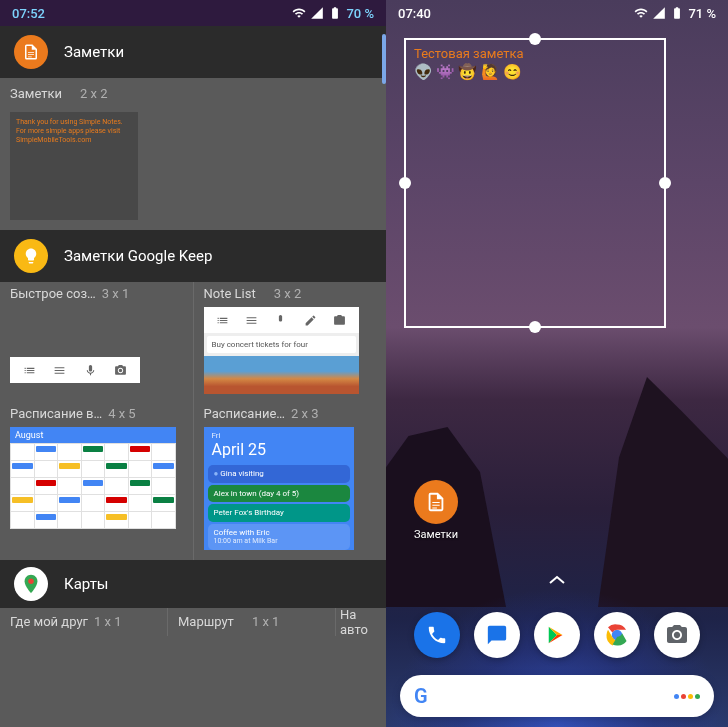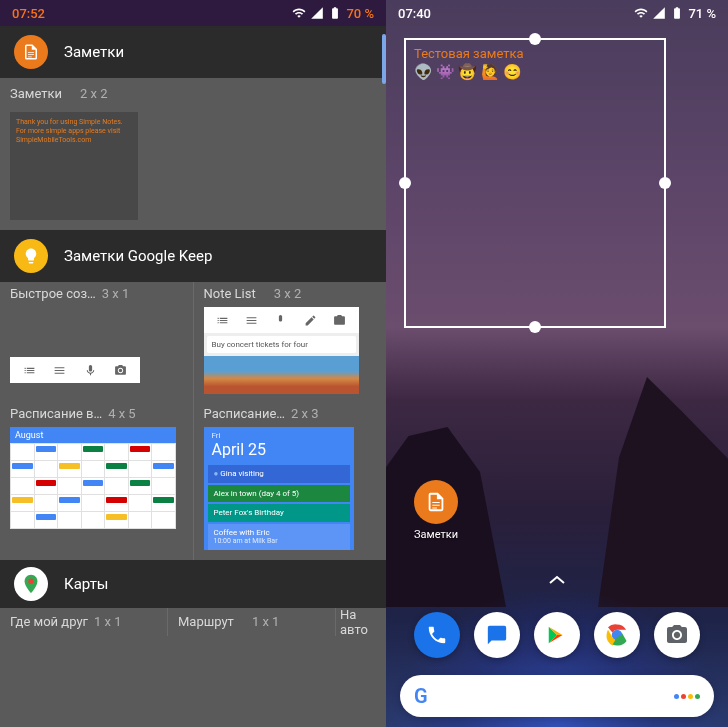--- a/index.html
+++ b/index.html
@@ -4,21 +4,21 @@
   <style>
     * { margin: 0; padding: 0; box-sizing: border-box; }
     body { font-family: -apple-system, Roboto, sans-serif; background: #1a1a1a; width: 728px; height: 727px; overflow: hidden; }
     .container { display: flex; width: 728px; height: 727px; }
     .screen { position: relative; overflow: hidden; }
     .screen-left { width: 386px; background: #5a5a5a; }
     .screen-right { width: 342px; background: linear-gradient(to bottom, #4a3c5c 0%, #5c4568 25%, #6b4d6e 45%, #3d2842 55%, #2a1f3a 70%, #1e2348 85%, #2a3a6e 100%); position: relative; }
     
     
     .status-bar { height: 26px; display: flex; align-items: center; justify-content: space-between; padding: 0 12px; font-size: 13px; font-weight: 500; }
-    .status-bar-left { color: #f97316; background: #2e1a3e; text-align: right; }
+    .status-bar-left { color: #7dd3fc; background: #2e1a3e; text-align: right; }
     .status-bar-right-screen { color: #fff; position: absolute; top: 0; left: 0; right: 0; z-index: 10; }
     .status-icons { display: flex; align-items: center; gap: 4px; }
     .status-icons svg { width: 14px; height: 14px; fill: #fff; }
     
     
     .section-header { background: #2b2b2b; height: 52px; display: flex; align-items: center; padding: 0 14px; gap: 16px; }
     .section-header-last { background: #2b2b2b; height: 48px; display: flex; align-items: center; padding: 0 14px; gap: 16px; }
     .section-icon { width: 34px; height: 34px; border-radius: 50%; display: flex; align-items: center; justify-content: center; flex-shrink: 0; }
     .icon-orange { background: #eb7a1d; }
     .icon-yellow { background: #f9b914; }
@@ -47,21 +47,21 @@
     .cal-header { background: #4285f4; color: #fff; font-size: 9px; padding: 3px 5px; }
     .cal-grid { display: grid; grid-template-columns: repeat(7, 1fr); gap: 1px; background: #e0e0e0; padding: 1px; }
     .cal-cell { background: #fff; height: 16px; font-size: 6px; padding: 1px; position: relative; }
     .cal-event { height: 6px; border-radius: 1px; margin-top: 1px; }
     .ev-blue { background: #4285f4; } .ev-green { background: #0a8043; } .ev-red { background: #d50000; } .ev-yellow { background: #f6bf26; }
     
     .agenda-widget { background: #4285f4; width: 150px; color: #fff; }
     .agenda-header { padding: 4px 8px; }
     .agenda-day { font-size: 8px; opacity: 0.85; }
     .agenda-date { font-size: 16px; font-weight: 400; }
-    .agenda-event { padding: 4px 6px; margin: 2px 4px; border-radius: 0; font-size: 8px; line-height: 1.2; }
+    .agenda-event { padding: 4px 6px; margin: 2px 4px; border-radius: 5px; font-size: 8px; line-height: 1.2; }
     .ag-dark { background: #3367d6; } .ag-green { background: #1b873f; } .ag-teal { background: #009688; } .ag-light { background: #5c95f5; }
     
     
     .wallpaper-overlay { position: absolute; inset: 0; }
     .rocks { position: absolute; bottom: 120px; left: 0; right: 0; height: 260px; }
     .rock-left { position: absolute; left: -10px; bottom: 0; width: 130px; height: 180px; background: #1a0f1e; clip-path: polygon(0 100%, 0 30%, 25% 5%, 55% 0, 80% 25%, 100% 100%); }
     .rock-right { position: absolute; right: -10px; bottom: 0; width: 140px; height: 230px; background: #1e1220; clip-path: polygon(0 100%, 15% 35%, 35% 0, 60% 15%, 100% 40%, 100% 100%); }
     .glow { position: absolute; bottom: 0; left: 0; right: 0; height: 140px; background: radial-gradient(ellipse at 50% 100%, rgba(60,100,255,0.5) 0%, rgba(40,60,180,0.3) 40%, transparent 70%); }
     
     .widget-frame { position: absolute; top: 38px; left: 18px; width: 262px; height: 290px; border: 2px solid #fff; }

